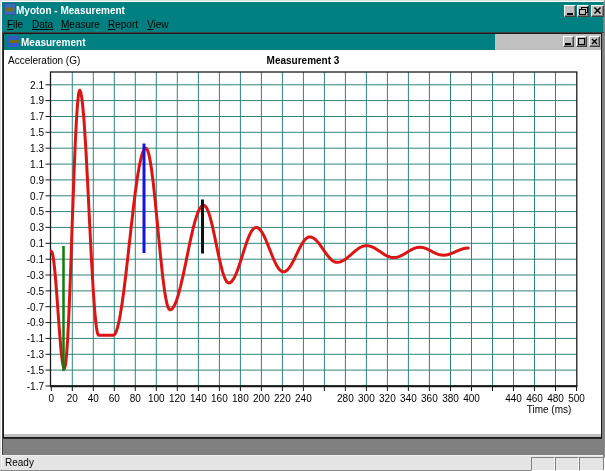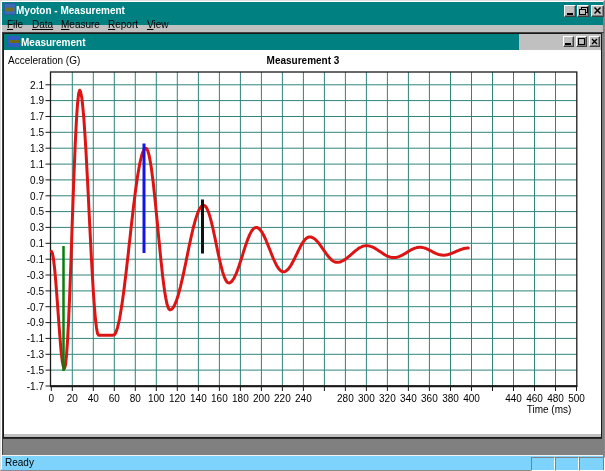--- a/index.html
+++ b/index.html
@@ -4,21 +4,21 @@
 body{width:605px;height:471px;background:#c0c0c0;font-family:"Liberation Sans",sans-serif;overflow:hidden;position:relative;}
 .abs{position:absolute;}
 .titlebar{background:#008080;color:#fff;font-weight:bold;font-size:10px;}
 .btn{position:absolute;box-sizing:border-box;background:#c0c0c0;border-top:1px solid #fff;border-left:1px solid #fff;border-right:1px solid #404040;border-bottom:1px solid #404040;box-shadow:inset -1px -1px 0 #808080;}
 </style></head>
 <body>
 
 <div class="abs" style="left:0;top:0;width:603px;height:469px;border-top:1px solid #dfdfdf;border-left:1px solid #dfdfdf;border-right:1px solid #8a8a8a;border-bottom:1px solid #8a8a8a;"></div>
 <div class="abs" style="left:1px;top:1px;width:601px;height:467px;border-top:1px solid #fff;border-left:1px solid #fff;border-right:1px solid #808080;border-bottom:1px solid #808080;"></div>
 
-<div class="abs titlebar" style="left:2px;top:2px;width:601px;height:23px;">
+<div class="abs titlebar" style="left:2px;top:2px;width:601px;height:31px;">
   <svg class="abs" style="left:2px;top:1px;" width="12" height="12" viewBox="0 0 13 13">
     <rect x="0" y="0" width="13" height="13" fill="#2b5d9e"></rect>
     <rect x="1" y="1" width="11" height="11" fill="#3a6ab8"></rect>
     <rect x="2" y="5" width="9" height="4" fill="#6f6f22"></rect>
   </svg>
   <span class="abs" style="left:14px;top:3px;white-space:nowrap;">Myoton - Measurement</span>
   <div class="btn" style="left:562px;top:3px;width:12px;height:12px;">
       <div class="abs" style="left:2px;top:7px;width:6px;height:2px;background:#000;"></div>
     </div>
   <div class="btn" style="left:575px;top:3px;width:12px;height:12px;">
@@ -38,21 +38,21 @@
   <span class="abs" style="left:5px;top:1px;"><u>F</u>ile</span>
   <span class="abs" style="left:30px;top:1px;text-decoration:underline;"><u>D</u>ata</span>
   <span class="abs" style="left:59px;top:1px;text-align:right;"><u>M</u>easure</span>
   <span class="abs" style="left:106px;top:1px;"><u>R</u>eport</span>
   <span class="abs" style="left:145px;top:1px;text-align:center;"><u>V</u>iew</span>
 </div>
 
 <div class="abs" style="left:2px;top:32px;width:601px;height:423px;background:#808080;border-top:1px solid #404040;border-left:1px solid #404040;"></div>
 
 <div class="abs" style="left:3px;top:33px;width:597px;height:403px;background:#c0c0c0;border:1px solid #1a1a1a;box-shadow:0 1px 0 #2a2a2a;">
-  <div class="abs titlebar" style="left:0px;top:0px;width:491px;height:16px;padding-left:24px;">
+  <div class="abs titlebar" style="left:0px;top:0px;width:491px;height:16px;">
     <svg class="abs" style="left:4px;top:2px;" width="12" height="11" viewBox="0 0 12 11">
       <rect x="0" y="0" width="12" height="11" fill="#2e5cc0"></rect>
       <rect x="1" y="4" width="10" height="3" fill="#6b6b1a"></rect>
     </svg>
     <span class="abs" style="left:17px;top:3px;white-space:nowrap;">Measurement</span>
     <div class="btn" style="left:559px;top:2px;width:11px;height:11px;">
         <div class="abs" style="left:1px;top:6px;width:6px;height:2px;background:#000;"></div>
       </div>
     <div class="btn" style="left:572px;top:2px;width:11px;height:11px;">
       <svg width="9" height="9" viewBox="0 0 9 9" style="position:absolute;left:0;top:0;">
@@ -212,18 +212,18 @@
     <text x="8" y="64">Acceleration (G)</text>
     <text x="303" y="63.5" text-anchor="middle" font-weight="bold">Measurement 3</text>
     <text x="549" y="412.5" text-anchor="middle">Time (ms)</text>
   </g>
   <polyline points="51.3,251.2 52.4,253.2 53.5,259.1 54.6,268.4 55.7,280.5 56.8,294.7 57.9,309.9 59.0,325.0 60.1,339.2 61.1,351.3 62.2,360.7 63.3,366.5 64.4,368.5 65.5,365.0 66.6,354.7 67.7,338.2 68.8,316.1 69.9,289.8 71.0,260.4 72.0,229.4 73.1,198.5 74.2,169.1 75.3,142.7 76.4,120.7 77.5,104.1 78.6,93.8 79.7,90.3 80.7,92.2 81.8,97.7 82.8,106.8 83.9,119.0 84.9,134.1 86.0,151.6 87.0,170.9 88.1,191.5 89.1,212.8 90.2,234.1 91.2,254.7 92.3,274.0 93.3,291.5 94.4,306.6 95.4,318.8 96.5,327.8 97.5,333.4 98.6,335.2 99.6,335.2 100.7,335.2 101.7,335.2 102.8,335.2 103.8,335.2 104.9,335.2 105.9,335.2 107.0,335.2 108.0,335.2 109.1,335.2 110.1,335.2 111.2,335.2 112.2,335.2 113.3,335.2 114.3,334.8 115.4,333.3 116.4,330.9 117.5,327.7 118.5,323.5 119.6,318.5 120.6,312.7 121.7,306.1 122.7,299.0 123.8,291.2 124.8,282.9 125.9,274.2 126.9,265.2 128.0,255.9 129.0,246.5 130.1,237.0 131.1,227.6 132.2,218.3 133.2,209.2 134.3,200.5 135.3,192.2 136.4,184.5 137.4,177.3 138.5,170.8 139.5,165.0 140.6,160.0 141.6,155.8 142.7,152.5 143.7,150.1 144.8,148.7 145.8,148.2 146.9,149.0 147.9,151.2 149.0,154.9 150.0,160.0 151.1,166.3 152.1,173.9 153.2,182.4 154.2,191.8 155.3,202.0 156.3,212.6 157.4,223.5 158.4,234.6 159.5,245.5 160.5,256.1 161.6,266.2 162.6,275.7 163.7,284.2 164.7,291.7 165.8,298.1 166.8,303.2 167.9,306.9 168.9,309.1 170.0,309.9 171.0,309.6 172.1,308.9 173.1,307.6 174.2,305.9 175.2,303.7 176.3,301.1 177.3,298.0 178.4,294.6 179.4,290.7 180.5,286.6 181.5,282.2 182.6,277.6 183.7,272.7 184.7,267.8 185.8,262.7 186.8,257.6 187.9,252.4 188.9,247.4 190.0,242.4 191.0,237.5 192.1,232.9 193.1,228.5 194.2,224.4 195.2,220.6 196.3,217.1 197.3,214.1 198.4,211.4 199.4,209.2 200.5,207.5 201.5,206.3 202.6,205.5 203.6,205.3 204.7,205.6 205.7,206.6 206.8,208.2 207.8,210.5 208.9,213.3 209.9,216.6 211.0,220.5 212.0,224.7 213.1,229.2 214.1,234.0 215.2,239.0 216.2,244.1 217.3,249.2 218.3,254.1 219.4,259.0 220.4,263.5 221.5,267.7 222.5,271.6 223.6,274.9 224.6,277.7 225.7,280.0 226.7,281.6 227.8,282.6 228.8,282.9 229.9,282.7 230.9,282.1 232.0,281.1 233.0,279.7 234.1,278.0 235.1,275.9 236.2,273.6 237.2,270.9 238.3,268.1 239.3,265.0 240.4,261.8 241.4,258.5 242.5,255.2 243.5,251.8 244.6,248.5 245.6,245.4 246.7,242.3 247.7,239.4 248.8,236.8 249.8,234.4 250.9,232.4 251.9,230.6 253.0,229.3 254.0,228.3 255.1,227.7 256.1,227.4 257.2,227.6 258.2,228.1 259.3,228.9 260.3,230.0 261.4,231.4 262.4,233.0 263.5,234.9 264.5,237.0 265.6,239.3 266.6,241.8 267.7,244.3 268.7,247.0 269.8,249.6 270.8,252.3 271.9,255.0 272.9,257.5 274.0,260.0 275.0,262.2 276.1,264.4 277.1,266.2 278.2,267.9 279.2,269.3 280.3,270.4 281.3,271.2 282.4,271.7 283.4,271.8 284.5,271.7 285.5,271.3 286.6,270.6 287.6,269.7 288.7,268.5 289.7,267.1 290.8,265.5 291.8,263.7 292.9,261.8 293.9,259.8 295.0,257.7 296.0,255.5 297.1,253.3 298.1,251.1 299.2,249.0 300.2,247.0 301.3,245.1 302.3,243.3 303.4,241.7 304.4,240.3 305.5,239.1 306.5,238.2 307.6,237.5 308.6,237.1 309.7,237.0 310.7,237.1 311.8,237.3 312.8,237.8 313.9,238.4 315.0,239.2 316.0,240.1 317.1,241.2 318.1,242.4 319.2,243.7 320.2,245.1 321.3,246.6 322.3,248.1 323.4,249.6 324.4,251.2 325.5,252.7 326.5,254.1 327.6,255.5 328.6,256.8 329.7,258.0 330.7,259.1 331.8,260.1 332.8,260.9 333.9,261.5 334.9,262.0 336.0,262.2 337.0,262.3 338.1,262.3 339.1,262.1 340.2,261.9 341.2,261.5 342.3,261.0 343.3,260.5 344.4,259.9 345.4,259.2 346.5,258.4 347.5,257.6 348.6,256.7 349.6,255.9 350.7,254.9 351.7,254.0 352.8,253.1 353.8,252.1 354.9,251.3 355.9,250.4 357.0,249.6 358.0,248.8 359.1,248.1 360.1,247.5 361.2,247.0 362.2,246.5 363.3,246.1 364.3,245.9 365.4,245.7 366.4,245.7 367.5,245.7 368.5,245.9 369.6,246.1 370.6,246.4 371.7,246.7 372.7,247.2 373.8,247.7 374.8,248.2 375.9,248.9 376.9,249.5 378.0,250.2 379.0,250.9 380.1,251.6 381.1,252.3 382.2,253.0 383.2,253.7 384.3,254.4 385.3,255.0 386.4,255.6 387.4,256.1 388.5,256.5 389.5,256.9 390.6,257.2 391.6,257.4 392.7,257.5 393.7,257.6 394.8,257.5 395.8,257.4 396.9,257.2 397.9,256.9 399.0,256.6 400.0,256.2 401.1,255.7 402.1,255.2 403.2,254.6 404.2,254.0 405.3,253.4 406.3,252.7 407.4,252.1 408.4,251.4 409.5,250.8 410.5,250.2 411.6,249.7 412.6,249.1 413.7,248.7 414.7,248.2 415.8,247.9 416.8,247.6 417.9,247.4 418.9,247.3 420.0,247.3 421.0,247.3 422.1,247.4 423.1,247.6 424.2,247.9 425.2,248.2 426.3,248.6 427.3,249.1 428.4,249.6 429.4,250.1 430.5,250.7 431.5,251.2 432.6,251.8 433.6,252.3 434.7,252.9 435.7,253.4 436.8,253.8 437.8,254.2 438.9,254.6 439.9,254.8 441.0,255.0 442.0,255.1 443.1,255.2 444.1,255.2 445.2,255.1 446.3,254.9 447.3,254.7 448.4,254.5 449.4,254.1 450.5,253.8 451.5,253.4 452.6,253.0 453.6,252.5 454.7,252.1 455.7,251.6 456.8,251.2 457.8,250.7 458.9,250.3 459.9,249.8 461.0,249.5 462.0,249.1 463.1,248.8 464.1,248.5 465.2,248.3 466.2,248.2 467.3,248.1 468.3,248.1" fill="none" stroke="#dc1414" stroke-width="3" stroke-linejoin="round" stroke-linecap="round"></polyline>
   <line x1="63.5" y1="246" x2="63.5" y2="371" stroke="#0b7d0b" stroke-width="2.5"></line>
   <line x1="144" y1="143.5" x2="144" y2="253" stroke="#1414e6" stroke-width="3"></line>
   <line x1="202.5" y1="199.5" x2="202.5" y2="253.5" stroke="#111" stroke-width="3"></line>
 </svg>
 
-<div class="abs" style="left:2px;top:455px;width:601px;height:14px;background:#7dd3fc;border-top:1px solid #f2f2f2;font-size:10px;">
+<div class="abs" style="left:2px;top:455px;width:601px;height:14px;background:#e5e5e5;border-top:1px solid #f2f2f2;font-size:10px;">
   <span class="abs" style="left:3px;top:1px;">Ready</span>
   <div class="abs" style="left:529px;top:1px;width:22px;height:12px;border:1px solid;border-color:#808080 #fff #fff #808080;"></div>
   <div class="abs" style="left:553px;top:1px;width:22px;height:12px;border:1px solid;border-color:#808080 #fff #fff #808080;"></div>
   <div class="abs" style="left:577px;top:1px;width:24px;height:12px;border:1px solid;border-color:#808080 #fff #fff #808080;"></div>
 </div>
 
 </body></html>

